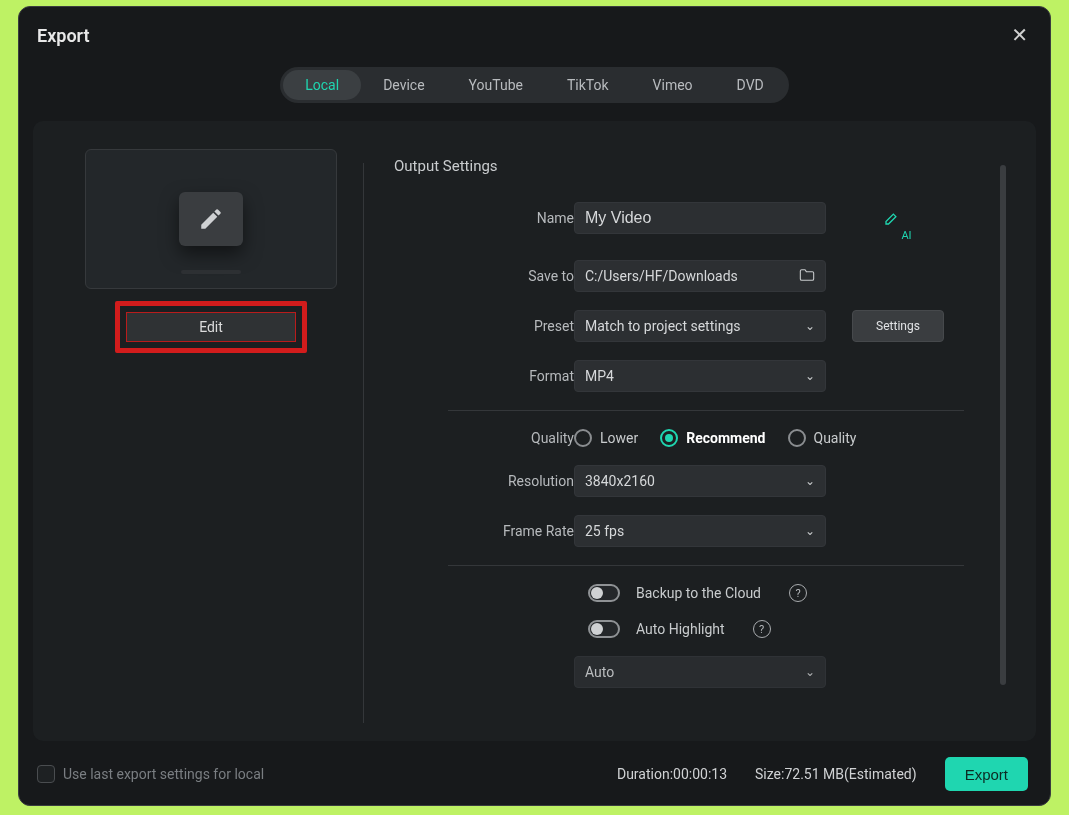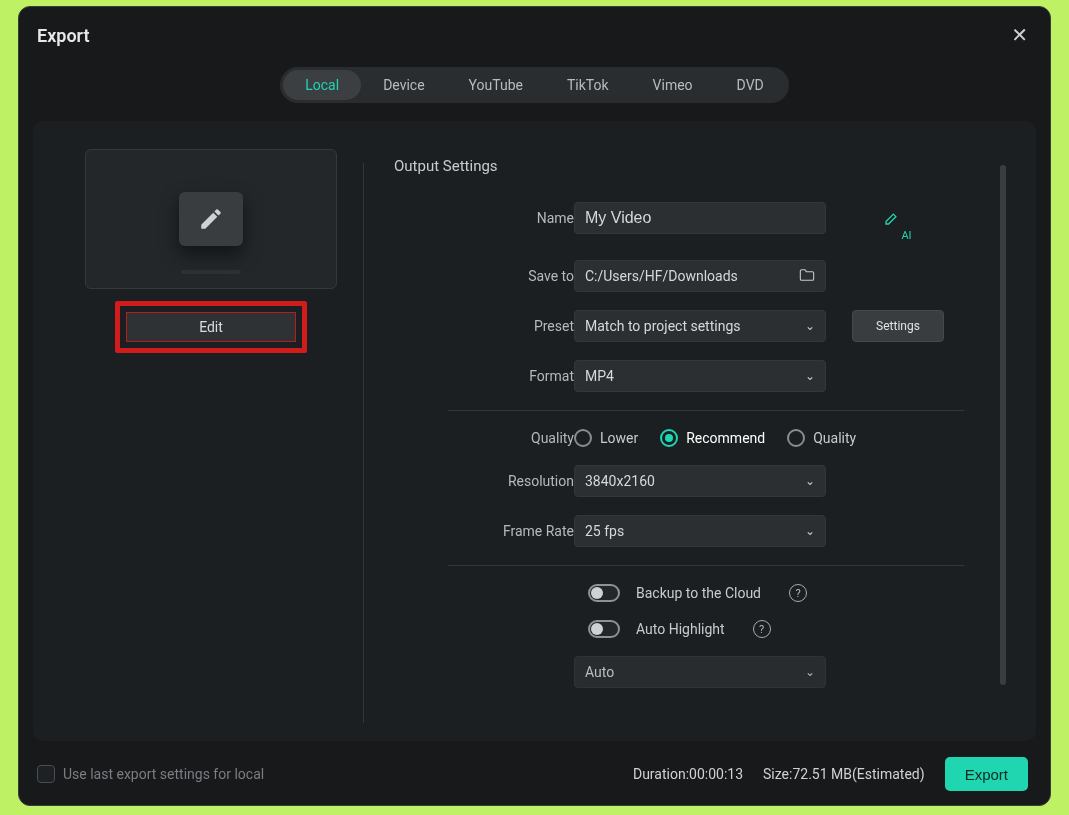--- a/index.html
+++ b/index.html
@@ -62,35 +62,35 @@
   .settings-btn {
     height: 32px; padding: 0 14px; background: #3a3d40; border: 1px solid #46494c; border-radius: 4px;
     color: #e0e2e4; font-size: 12px; cursor: pointer; display:flex; align-items:center; justify-content:center;
   }
   .hr { height: 1px; background: #34373a; margin: 18px 48px 18px 54px; }
   .radios { display:flex; gap: 22px; align-items:flex-start; grid-column: 2 / span 3; }
   .radio { display:flex; align-items:center; gap: 8px; cursor:pointer; font-size:14px; color:#c8cbcd; }
   .rc { width:18px; height:18px; border-radius:50%; border:2px solid #8a8d90; display:inline-block; position:relative; }
   .rc.sel { border-color:#1fd6b0; }
   .rc.sel::after { content:""; position:absolute; left:3px; top:3px; width:8px; height:8px; border-radius:50%; background:#1fd6b0; }
-  .radio.sel-label { color:#ffffff; font-weight:400; }
+  .radio.sel-label { color:#ffffff; font-weight:700; }
   .toggle-row { display:grid; grid-template-columns: 180px 34px 1fr; align-items:center; column-gap:14px; margin-bottom:18px; }
   .toggle {
     width: 32px; height: 18px; background: #24272a; border: 2px solid #8f9295; border-radius: 12px; position:relative; cursor:pointer;
   }
   .toggle::after { content:""; position:absolute; left:1px; top:1px; width:12px; height:12px; border-radius:50%; background:#cfd1d3; }
   .toggle-label { font-size:14px; color:#c8cbcd; display:flex; align-items:center; gap:28px; }
   .qmark { width:18px; height:18px; border:1.5px solid #a8abae; border-radius:50%; display:inline-flex; align-items:center; justify-content:center; font-size:11px; color:#b6b9bc; }
   .scroll-thumb { position:absolute; right:6px; top:16px; width:6px; height:520px; background:#3a3d40; border-radius:3px; }
   .footer {
     display:flex; align-items:center; justify-content:space-between; padding: 16px 22px 18px 18px;
   }
   .chk-wrap { display:flex; align-items:center; gap:8px; color:#7a7e82; font-size:14px; }
   .chk { width:18px; height:18px; border:1.5px solid #4a4d50; border-radius:4px; background:#1e2123; }
-  .footer-right { display:flex; align-items:center; gap:20px; font-size:14px; color:#d0d2d4; }
+  .footer-right { display:flex; align-items:center; gap:28px; font-size:14px; color:#d0d2d4; }
   .export-btn {
     height: 34px; padding: 0 20px; background:#1fd6b0; color:#0c2a22; border:none; border-radius:5px; font-size:15px; font-weight:500; cursor:pointer;
   }
   .sel-wide { grid-column: 2; }
   .spacer-col { grid-column: 3; }
   .auto-select-row { display:grid; grid-template-columns: 180px 252px; align-items:center; margin-top:4px;}
   .auto-select { opacity:.85; }
 </style>
 </head>
 <body>

